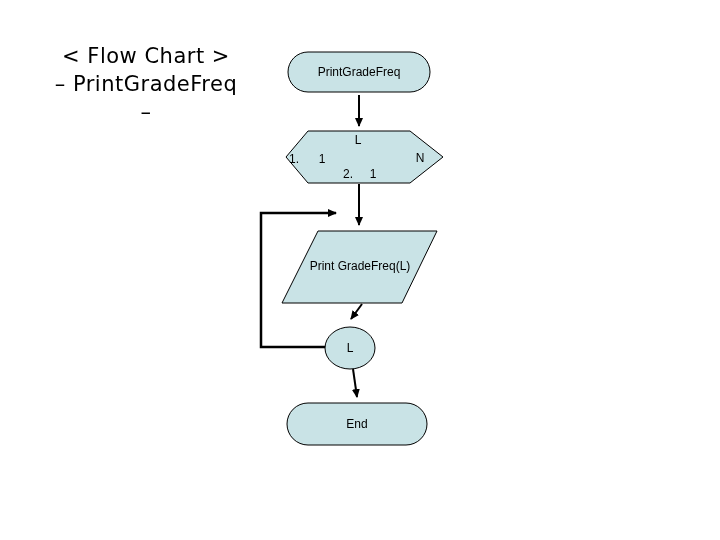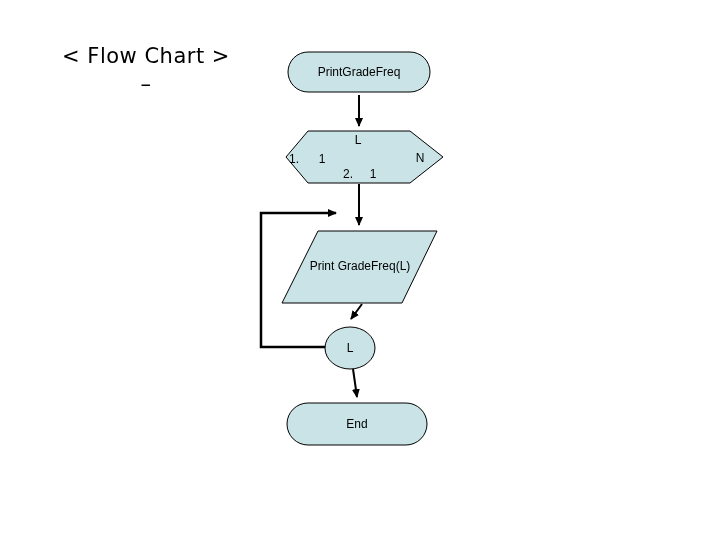--- a/index.html
+++ b/index.html
@@ -55,20 +55,21 @@
     text-anchor: middle;
   }
 </style>
 </head>
 <body>
 
 <div class="slide">
 
   <div class="title">
     <div class="title-line">&lt; Flow Chart &gt;</div>
+    <div class="title-line">– PrintGradeFreq</div>
     <div class="title-line">–</div>
   </div>
 
   <svg class="diagram" width="720" height="540" viewBox="0 0 720 540" xmlns="http://www.w3.org/2000/svg">
     <defs>
       <marker id="arrowhead" markerWidth="10" markerHeight="9" refX="8" refY="4" orient="auto" markerUnits="userSpaceOnUse">
         <path d="M0,0 L9,4 L0,8 z" fill="#000000"></path>
       </marker>
     </defs>
 

